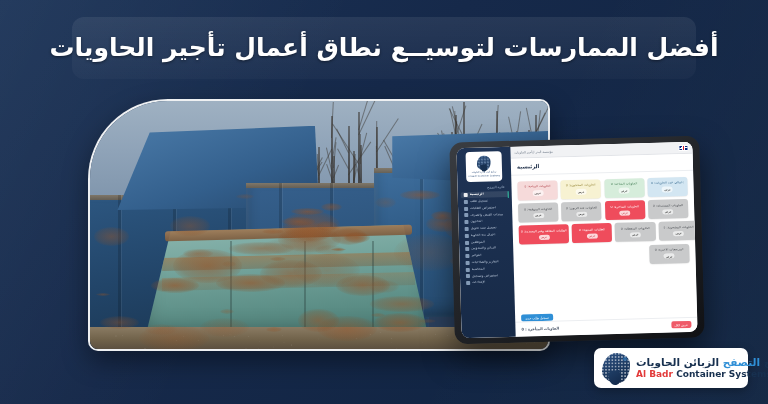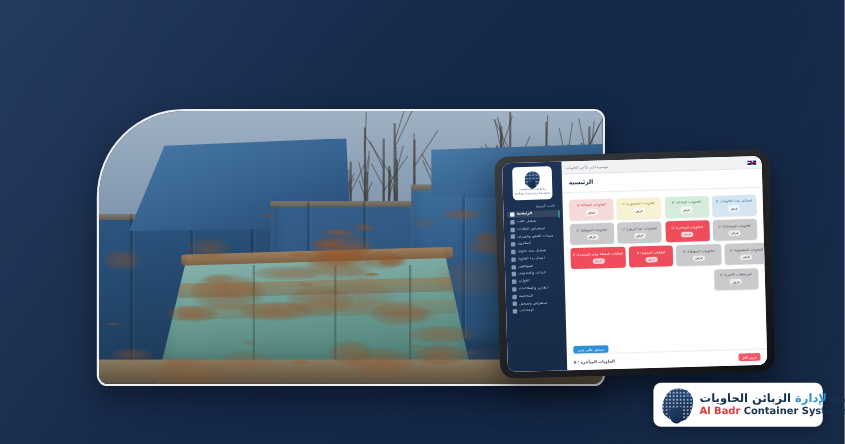--- a/index.html
+++ b/index.html
@@ -413,20 +413,23 @@
     white-space: nowrap; line-height: 1.15; direction: ltr;
   }
   .brand-en .accent { color: #e23a3a; }
 </style>
 </head>
 <body>
 
 <div class="canvas">
   <div class="bg-sheen"></div>
 
+  <div class="headline-wrap">
+    <div class="headline">أفضل الممارسات لتوسيــع نطاق أعمال تأجير الحاويات</div>
+  </div>
 
   <div class="photo">
     <div class="photo-inner">
       <div class="sky"></div>
       <div id="trees">
           <div class="tree" style="left: 79.0469%; height: 23.7809%; bottom: 58.1692%;"></div>
           <div class="twig" style="left: 79.0469%; height: 12.9874%; bottom: 73.5049%; transform: rotate(2.04421deg);"></div>
           <div class="twig" style="left: 79.0469%; height: 12.1513%; bottom: 76.396%; transform: rotate(-29.7808deg);"></div>
           <div class="twig" style="left: 79.0469%; height: 13.0607%; bottom: 68.005%; transform: rotate(-21.4652deg);"></div>
           <div class="tree" style="left: 99.6235%; height: 17.5349%; bottom: 57.5363%;"></div>
@@ -835,17 +838,17 @@
     </div>
   </div>
 
   <div class="brand">
     <div class="brand-mark">
       <div class="brand-mark-glyph"></div>
       <div class="brand-mark-tail"></div>
       <div class="brand-mark-dot"></div>
     </div>
     <div class="brand-text">
-      <div class="brand-ar"><span>برنامج </span><span class="accent">لإدارة</span><span> الزبائن الحاويات</span></div>
+      <div class="brand-ar"><span>برنامج </span><span class="accent">التصفح</span><span> الزبائن الحاويات</span></div>
       <div class="brand-en"><span class="accent">Al Badr</span><span> Container Systems</span></div>
     </div>
   </div>
 </div>
 
 </body></html>

